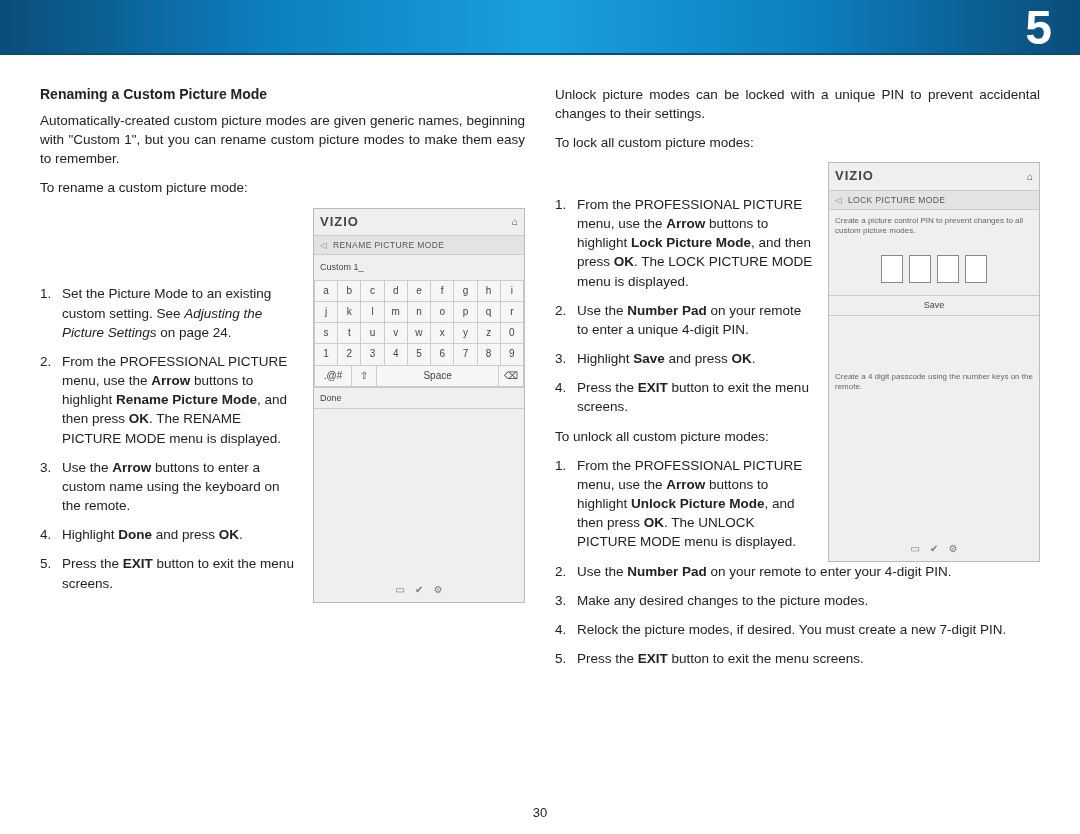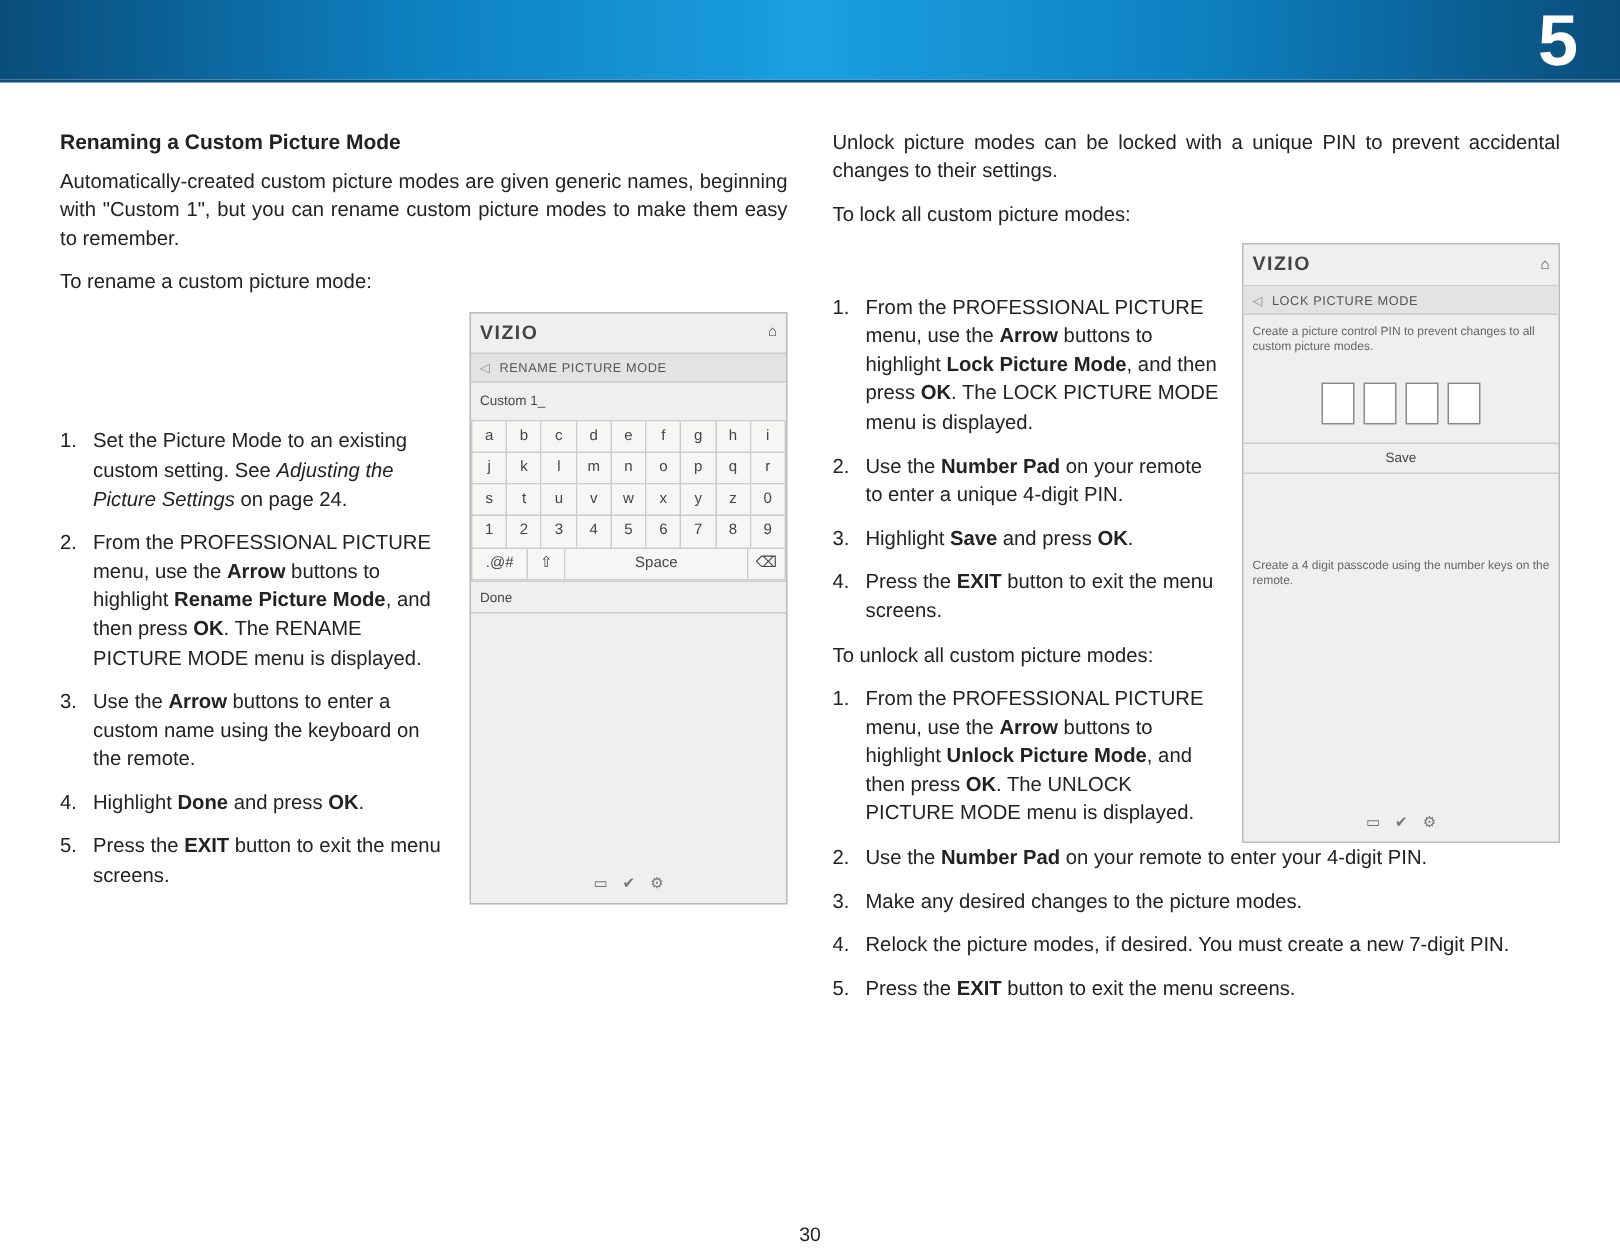--- a/index.html
+++ b/index.html
@@ -31,21 +31,21 @@
 .kbd-row.sp span.space{flex:5}
 .kbd-row.sp span.del{flex:1}
 .done{padding:4px 6px;font-size:9px;border-bottom:1px solid #ccc}
 .screen-fill{height:170px}
 .screen-fill2{height:140px}
 .screen-foot{padding:4px 0;display:flex;justify-content:center;gap:10px;color:#777;font-size:10px}
 .hint{padding:6px;font-size:8px;color:#666;line-height:1.3}
 .pinrow{display:flex;justify-content:center;gap:6px;padding:12px 0}
 .pinbox{width:22px;height:28px;border:1px solid #888;background:#fff}
 .save-row{border-top:1px solid #ccc;border-bottom:1px solid #ccc;text-align:center;padding:3px 0;font-size:9px}
-.pagenum{position:absolute;bottom:4px;width:100%;text-align:center;font-size:13px}
+.pagenum{position:absolute;bottom:14px;width:100%;text-align:center;font-size:13px}
 .just{text-align:justify;text-justify:inter-word}
 </style>
 </head>
 <body>
 
 <div class="topbar">
   <div class="chapter-num">5</div>
 </div>
 <div class="hr"></div>
 

